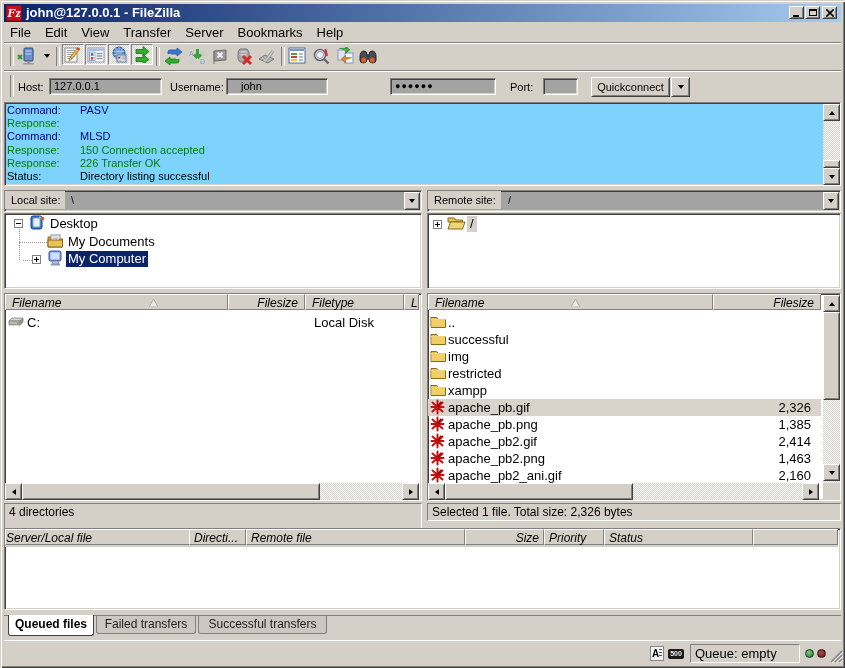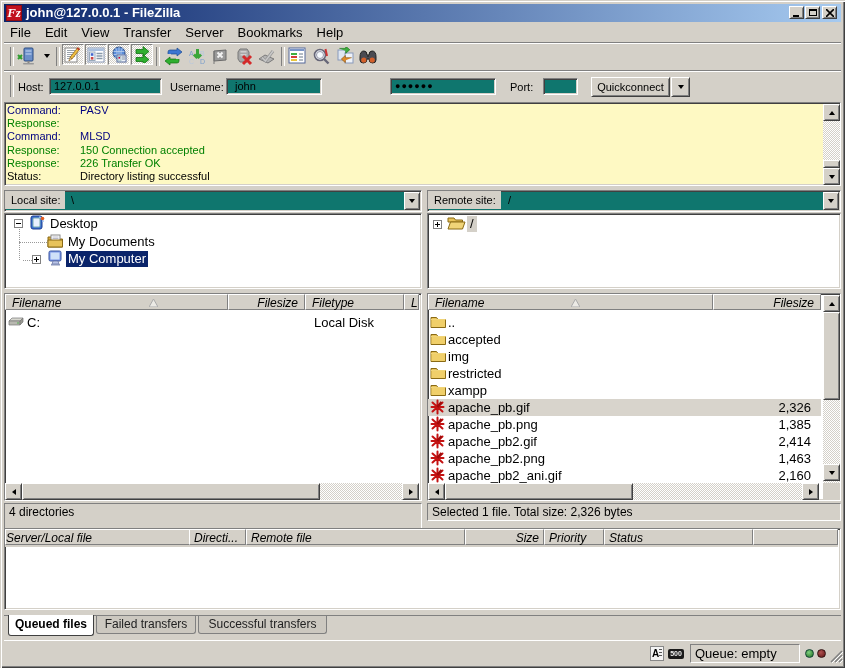--- a/index.html
+++ b/index.html
@@ -10,21 +10,21 @@
   .sunk2{border:1px solid;border-color:#808080 #fff #fff #808080;box-shadow:inset 1px 1px 0 #404040, inset -1px -1px 0 #d4d0c8;}
   .sunk1{border:1px solid;border-color:#808080 #fff #fff #808080;}
   .dither{background-image:conic-gradient(#fff 25%, #d4d0c8 25% 50%, #fff 50% 75%, #d4d0c8 75%);background-size:2px 2px;}
   .sb{background:#d4d0c8;border:1px solid;border-color:#fff #404040 #404040 #fff;box-shadow:inset 1px 1px 0 #d4d0c8, inset -1px -1px 0 #808080;}
   .tri-up{width:0;height:0;border-left:3px solid transparent;border-right:3px solid transparent;border-bottom:4px solid #000;}
   .tri-dn{width:0;height:0;border-left:3px solid transparent;border-right:3px solid transparent;border-top:4px solid #000;}
   .tri-lf{width:0;height:0;border-top:3px solid transparent;border-bottom:3px solid transparent;border-right:4px solid #000;}
   .tri-rt{width:0;height:0;border-top:3px solid transparent;border-bottom:3px solid transparent;border-left:4px solid #000;}
   .ctr{display:flex;align-items:center;justify-content:center;}
   .lbl{font-size:11px;color:#000;white-space:nowrap;}
-  .fld{background:#0f766e;border:1px solid;border-color:#808080 #fff #fff #808080;box-shadow:inset 1px 1px 0 #404040, inset -1px -1px 0 #d4d0c8;}
+  .fld{background:#a3a3a3;border:1px solid;border-color:#808080 #fff #fff #808080;box-shadow:inset 1px 1px 0 #404040, inset -1px -1px 0 #d4d0c8;}
   .hdrcell{position:absolute;top:0;height:16px;background:#d4d0c8;border:1px solid;border-color:#fff #808080 #808080 #fff;font-size:12px;color:#000;line-height:16px;font-style:italic;}
   .row13{font-size:13px;color:#000;}
 </style>
 </head>
 <body>
 <div id="win">
 
 <div class="abs" style="left:4px;top:4px;width:837px;height:18px;background:linear-gradient(to right,#0a246a,#a6caf0);"></div>
 <div class="abs" style="left:6px;top:5px;width:16px;height:16px;background:#c2121e;border:1px solid #8c0c14;box-sizing:border-box;">
   <div style="font-family:'Liberation Serif',serif;font-style:italic;font-weight:bold;font-size:13px;color:#fff;line-height:14px;text-align:center;">Fz</div>
@@ -161,32 +161,32 @@
   <circle cx="14.2" cy="13" r="2.6" fill="#d4602a"></circle>
   <rect x="9" y="8" width="2" height="2" fill="#333"></rect>
 </svg>
 </div>
 
 <div id="quickbar" class="abs" style="left:4px;top:71px;width:837px;height:31px;">
 <div class="abs" style="left:6px;top:4px;width:2px;height:22px;border-left:1px solid #808080;border-right:1px solid #fff;"></div>
 <div class="abs lbl" style="left:14px;top:10px;">Host:</div>
 <div class="abs fld" style="left:45px;top:7px;width:107px;height:15px;font-size:11px;line-height:15px;padding-left:4px;">127.0.0.1</div>
 <div class="abs lbl" style="left:166px;top:10px;">Username:</div>
-<div class="abs fld" style="left:222px;top:7px;width:86px;height:15px;font-size:11px;line-height:15px;padding-left:8px;">john</div>
+<div class="abs fld" style="left:222px;top:7px;width:86px;height:15px;font-size:11px;line-height:15px;padding-left:14px;">john</div>
 <div class="abs lbl" style="left:331px;top:10px;margin-top:28px;">Password:</div>
 <div class="abs fld" style="left:386px;top:7px;width:100px;height:15px;font-size:9px;letter-spacing:1px;line-height:15px;padding-left:4px;">●●●●●●</div>
 <div class="abs lbl" style="left:506px;top:10px;">Port:</div>
 <div class="abs fld" style="left:539px;top:7px;width:33px;height:15px;"></div>
 <div class="abs sb" style="left:587px;top:6px;width:79px;height:20px;box-sizing:border-box;text-align:center;font-size:11px;line-height:18px;">Quickconnect</div>
 <div class="abs sb ctr" style="left:667px;top:6px;width:19px;height:20px;box-sizing:border-box;">
         <div class="tri-dn"></div>
       </div>
 </div>
 
-<div id="log" class="abs sunk2" style="left:4px;top:102px;width:837px;height:84px;background:#fef9c3;box-sizing:border-box;">
+<div id="log" class="abs sunk2" style="left:4px;top:102px;width:837px;height:84px;background:#7dd3fc;box-sizing:border-box;">
 <div class="abs" style="left:2px;top:1px;font-size:11px;line-height:13.2px;white-space:pre;color:#000080;">Command:<span style="color:#000080;position:absolute;left:73px;">PASV</span>
 <span style="color:#008000;">Response:</span>
 Command:<span style="position:absolute;left:73px;">MLSD</span>
 <span style="color:#008000;">Response:</span><span style="color:#008000;position:absolute;left:73px;">150 Connection accepted</span>
 <span style="color:#008000;">Response:</span><span style="color:#008000;position:absolute;left:73px;">226 Transfer OK</span>
 <span style="color:#000;">Status:</span><span style="color:#000;position:absolute;left:73px;">Directory listing successful</span></div>
 <div class="abs" style="right:0px;top:1px;width:17px;height:81px;">
   <div class="abs dither" style="left:0;top:0;width:17px;height:81px;"></div>
   <div class="abs sb ctr" style="left:0;top:0;width:17px;height:17px;box-sizing:border-box;">
           <div class="tri-up"></div>
@@ -319,21 +319,21 @@
 <rect x="1.5" y="5" width="13.5" height="7" fill="#f0cf6a"></rect>
 </svg>
             <div class="abs" style="left:20px;top:1px;">..</div>
           </div>
 <div class="abs row13" style="left:0;top:17px;width:393px;height:17px;">
             <svg class="abs" style="left:2px;top:1px" width="17" height="14" viewBox="0 0 17 14">
 <path d="M1 2.5 h5.5 l1.5 2 h7.5 v8 h-14.5 z" fill="#e8c35a" stroke="#8a6a14"></path>
 <path d="M1 4.5 h14.5" stroke="#f0d478" stroke-width="1"></path>
 <rect x="1.5" y="5" width="13.5" height="7" fill="#f0cf6a"></rect>
 </svg>
-            <div class="abs" style="left:20px;top:1px;">accepted</div>
+            <div class="abs" style="left:20px;top:1px;">successful</div>
           </div>
 <div class="abs row13" style="left:0;top:34px;width:393px;height:17px;">
             <svg class="abs" style="left:2px;top:1px" width="17" height="14" viewBox="0 0 17 14">
 <path d="M1 2.5 h5.5 l1.5 2 h7.5 v8 h-14.5 z" fill="#e8c35a" stroke="#8a6a14"></path>
 <path d="M1 4.5 h14.5" stroke="#f0d478" stroke-width="1"></path>
 <rect x="1.5" y="5" width="13.5" height="7" fill="#f0cf6a"></rect>
 </svg>
             <div class="abs" style="left:20px;top:1px;">img</div>
           </div>
 <div class="abs row13" style="left:0;top:51px;width:393px;height:17px;">

